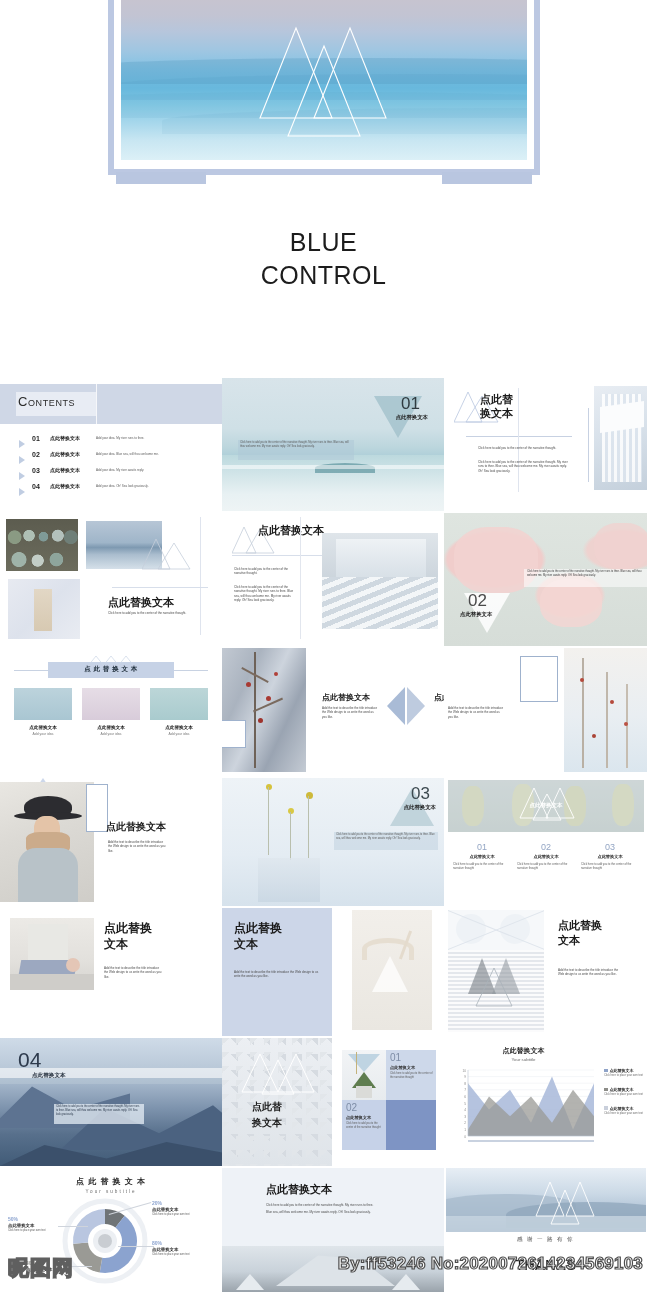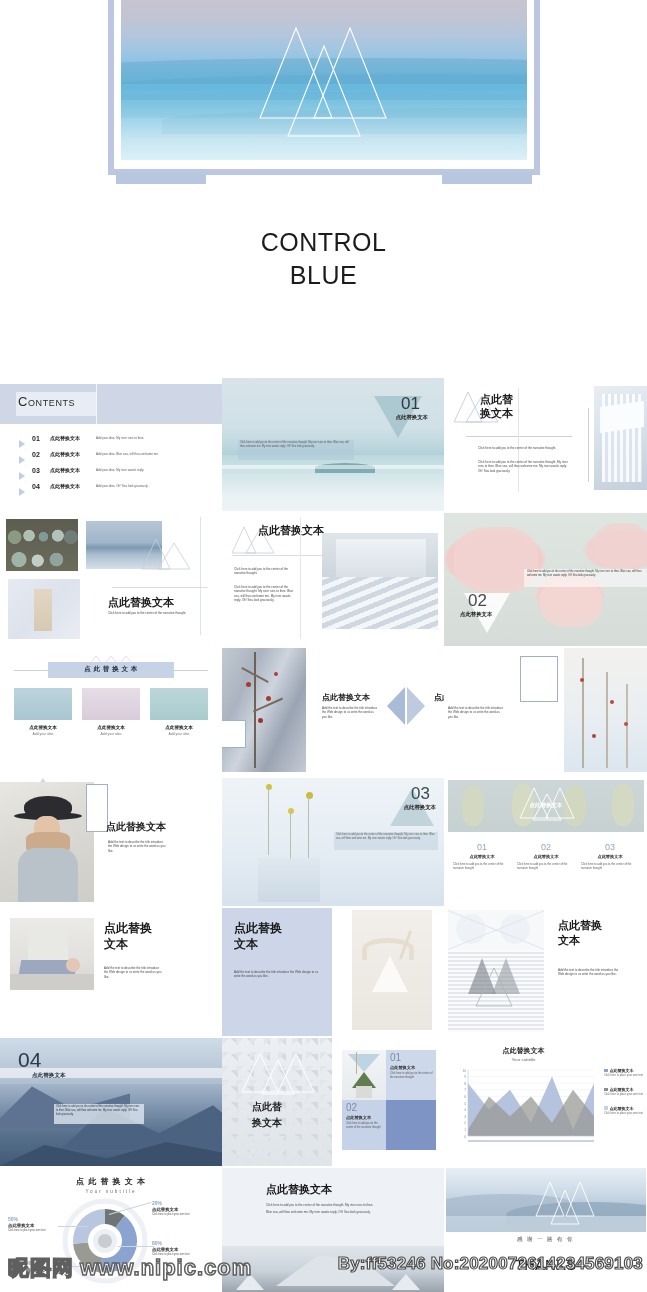--- a/index.html
+++ b/index.html
@@ -123,22 +123,22 @@
     <div class="tri-group">
       <svg width="132" height="122" viewBox="0 0 132 122">
         <polygon points="38,8 74,98 2,98" fill="none" stroke="#ffffff" stroke-width="1.1"></polygon>
         <polygon points="66,26 102,116 30,116" fill="none" stroke="#ffffff" stroke-width="1.1"></polygon>
         <polygon points="92,8 128,98 56,98" fill="none" stroke="#ffffff" stroke-width="1.1"></polygon>
       </svg>
     </div>
   </div>
 
   <div class="cover-title">
+    <div>BLUE</div>
     <div>CONTROL</div>
-    <div>BLUE</div>
   </div>
 
 </div>
 
 <div class="grid">
 
   <div class="row" style="height:135px;">
 
     <div class="slide" style="width:222px;height:133px;">
       <div style="position:absolute;inset:0;background:#fff;"></div>
@@ -637,15 +637,14 @@
         </div>
       </div>
       <div style="position:absolute;left:0;right:0;top:68px;text-align:center;font-size:5.5px;letter-spacing:1.5px;color:#3a3a3a;">感 谢 一 路 有 你</div>
       <div style="position:absolute;left:0;right:0;top:88px;text-align:center;font-size:15px;color:#1b1b1b;">THANKS</div>
     </div>
   </div>
 </div>
 
 <div class="watermark">
   <span class="wm-cn">昵图网</span>
-  <span>www.nipic.com</span>
 </div>
 <div class="byline">By:ff53246 No:2020072614234569103</div>
 
 </body></html>

